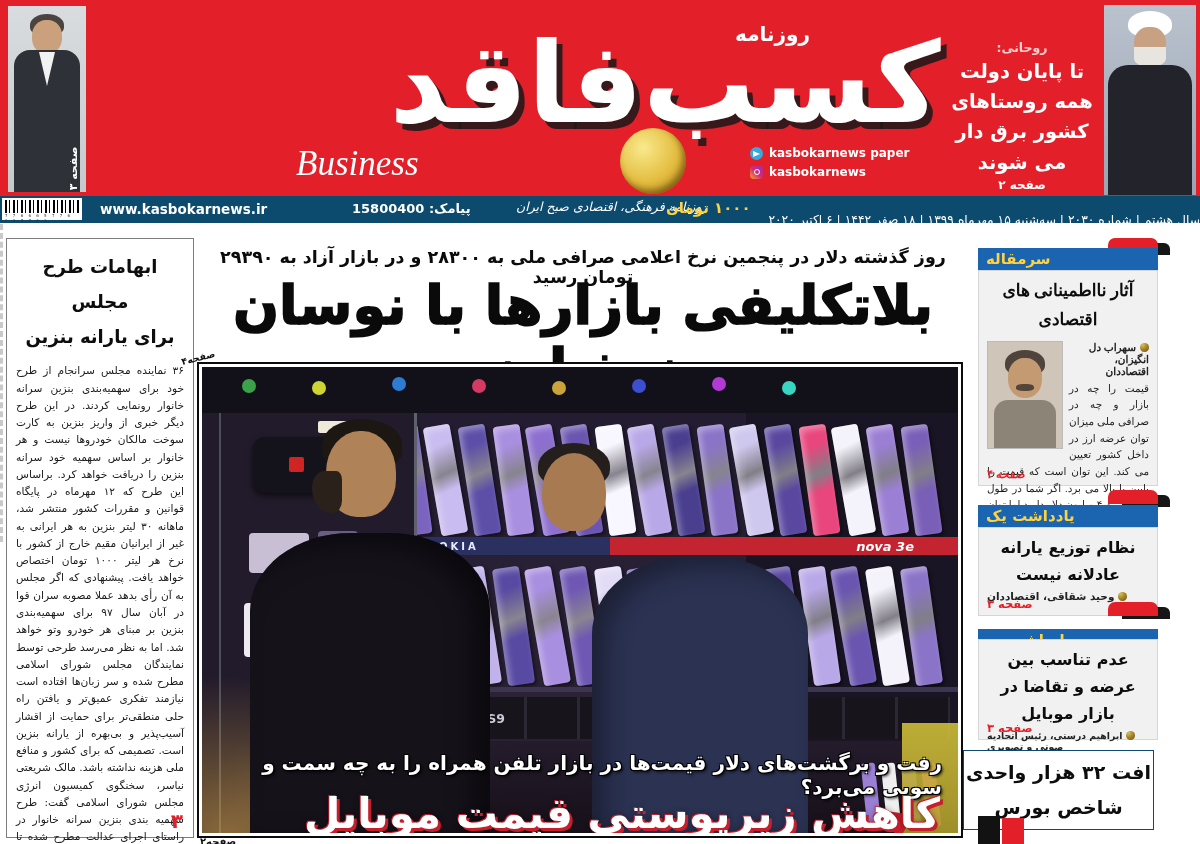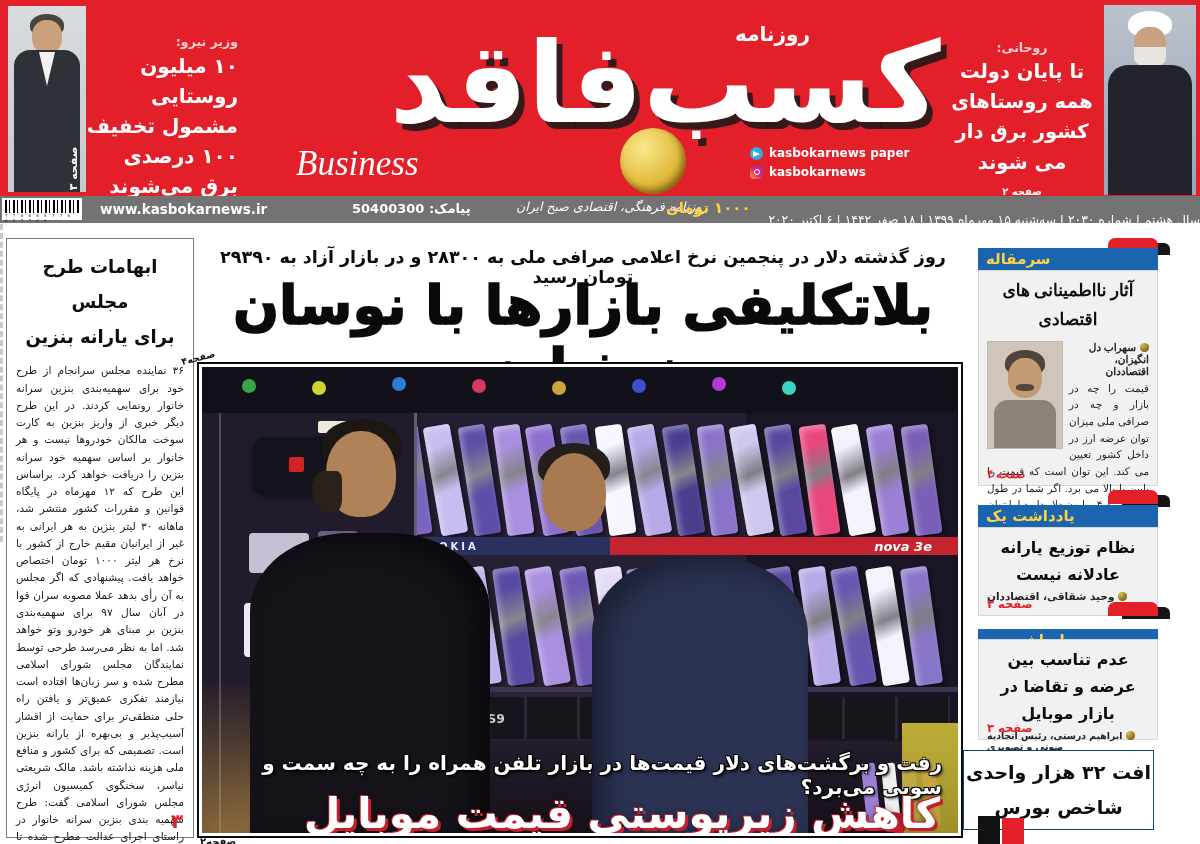--- a/index.html
+++ b/index.html
@@ -30,24 +30,24 @@
   .ic-tg:before{content:"";position:absolute;left:3px;top:4px;border-left:7px solid #fff;border-top:3px solid transparent;border-bottom:3px solid transparent;}
   .ic-ig{width:13px;height:13px;border-radius:4px;background:linear-gradient(45deg,#f5a623,#d62976,#962fbf);display:inline-block;position:relative;}
   .ic-ig:before{content:"";position:absolute;left:3.5px;top:3.5px;width:6px;height:6px;border:1.5px solid #fff;border-radius:50%;box-sizing:border-box;}
   .r-photo{left:1104px;top:5px;width:92px;height:190px;background:linear-gradient(#b9c2cd,#9aa4b2);overflow:hidden;}
   .r-photo .turban{position:absolute;left:24px;top:6px;width:44px;height:26px;background:#fff;border-radius:50% 50% 40% 40%;}
   .r-photo .face2{position:absolute;left:30px;top:22px;width:32px;height:34px;background:#c8a183;border-radius:45%;}
   .r-photo .beard2{position:absolute;left:30px;top:42px;width:32px;height:20px;background:#e8e5e0;border-radius:0 0 45% 45%;}
   .r-photo .robe{position:absolute;left:4px;top:60px;width:84px;height:130px;background:#23242b;border-radius:20px 20px 0 0;}
   .m-head-right{left:948px;top:40px;width:148px;text-align:center;color:#fff;}
   .m-head-right .lines{font-size:19.5px;font-weight:bold;line-height:1.55;white-space:pre-line;margin-top:2px;}
-  .m-head-right .pref{font-size:10px;font-weight:bold;margin-top:8px;}
-
-  
-  .infobar{left:0;top:196px;width:1200px;height:27px;background:#737373;color:#fff;}
+  .m-head-right .pref{font-size:12px;font-weight:bold;}
+
+  
+  .infobar{left:0;top:196px;width:1200px;height:27px;background:#0c4a6e;color:#fff;}
   .barcode{left:2px;top:2px;width:80px;height:22px;background:#fff;padding:2px 3px;box-sizing:border-box;}
   .barcode .bars{width:100%;height:13px;background:repeating-linear-gradient(90deg,#000 0 2px,#fff 2px 4px,#000 4px 5px,#fff 5px 8px);}
   .barcode .nums{font-size:4px;color:#333;letter-spacing:2px;direction:ltr;}
   .ib-url{left:100px;top:5px;font-size:13.5px;font-weight:bold;direction:ltr;}
   .ib-sms{left:352px;top:5px;font-size:13px;font-weight:bold;}
   .ib-slogan{left:516px;top:3px;font-size:12.5px;font-style:italic;font-family:"DejaVu Serif",serif;}
   .ib-price{left:666px;top:3px;font-size:15px;font-weight:bold;color:#ffd23f;}
   .ib-edition{left:768px;top:17px;font-size:12.3px;}
 
   
@@ -69,21 +69,21 @@
   .ph-top{position:absolute;left:0;top:0;width:100%;height:46px;background:#121019;}
   .ph-dots{position:absolute;left:40px;top:12px;width:14px;height:14px;border-radius:50%;background:#3aa34a;
      box-shadow:70px 2px 0 #cfd435,150px -2px 0 #2e7bd4,230px 0 0 #d43a63,310px 2px 0 #caa43a,390px 0 0 #3b4fd0,470px -2px 0 #b13ad4,540px 2px 0 #3ad4c2;}
   .cab{position:absolute;left:0;top:46px;width:72%;height:100%;background:linear-gradient(#241d31,#2b2236 60%,#231a28);}
   .ph-row{position:absolute;display:flex;gap:7px;}
   .row1{right:3%;top:58px;height:110px;}
   .row2{right:3%;top:200px;height:118px;}
   .phone{width:27px;height:100%;border-radius:4px;transform:rotate(-9deg);box-shadow:inset 3px 4px 6px rgba(255,255,255,.35), 2px 3px 4px rgba(0,0,0,.45);}
   .shelf1{position:absolute;right:0;top:170px;width:72%;height:18px;display:flex;direction:ltr;}
   .nokia-strip{width:36%;background:#2a3160;color:#e8ecff;font-size:10px;font-weight:bold;letter-spacing:3px;display:flex;align-items:center;padding-left:14px;box-sizing:border-box;direction:ltr;}
-  .nova-strip{width:64%;background:#c32430;color:#fff;display:flex;align-items:center;justify-content:flex-end;padding-right:26px;box-sizing:border-box;font-size:13px;font-style:italic;font-weight:bold;direction:ltr;}
+  .nova-strip{width:64%;background:#c32430;color:#fff;display:flex;align-items:center;justify-content:flex-end;padding-right:44px;box-sizing:border-box;font-size:13px;font-style:italic;font-weight:bold;direction:ltr;}
   .shelf2{position:absolute;right:0;top:320px;width:72%;height:5px;background:#3d3450;}
   .galaxy{position:absolute;right:1%;top:330px;width:70%;height:42px;direction:ltr;
      background:repeating-linear-gradient(90deg,#17141c 0 50px,#2b2734 50px 53px);display:flex;align-items:center;}
   .galaxy span{color:#cfc9d8;font-size:12.5px;font-weight:bold;margin-left:14px;direction:ltr;}
   .ph-bottom{position:absolute;right:0;top:374px;width:72%;height:92px;background:linear-gradient(#241c2b,#171019);}
   .slab{position:absolute;bottom:6px;width:14px;height:64px;border-radius:3px;transform:rotate(-6deg);}
   .rsec{position:absolute;left:0;top:46px;width:28%;height:100%;background:#221b2b;border-right:3px solid rgba(205,225,235,.35);}
   .rsec .glass{position:absolute;left:8%;top:0;width:2px;height:100%;background:rgba(210,230,240,.25);}
   .speaker{position:absolute;left:24%;top:24px;width:86px;height:56px;background:#14121a;border-radius:12px;box-shadow:0 3px 6px rgba(0,0,0,.6);}
   .speaker:before{content:"";position:absolute;left:36px;top:20px;width:15px;height:15px;background:#d02424;border-radius:2px;}
@@ -139,27 +139,20 @@
 <div class="page">
 
   <div class="abs masthead">
     <div class="abs m-photo">
       <div class="hair"></div>
       <div class="face"></div>
       <div class="suit"></div>
       <div class="shirt"></div>
     </div>
     <div class="abs rot-ref">صفحه ۳</div>
-    <div class="abs m-head-left">
-      <div class="kicker">وزیر نیرو:</div>
-      <div class="lines pre">۱۰ میلیون روستایی
-مشمول تخفیف
-۱۰۰ درصدی
-برق می‌شوند</div>
-    </div>
 
     <div class="abs logo-type">روزنامه</div>
     <div class="abs logo">کسب‌فاقد</div>
     <div class="abs logo-latin">Business</div>
     <div class="abs coin coin-big"></div>
 
     <div class="abs social">
       <div class="row">
         <span class="ic-tg"></span>
         <span>kasbokarnews paper</span>
@@ -185,21 +178,21 @@
       <div class="robe"></div>
     </div>
   </div>
 
   <div class="abs infobar">
     <div class="abs barcode">
       <div class="bars"></div>
       <div class="nums">7 7 6 6 6 5 7 7 6 6 0 7 7 6 6</div>
     </div>
     <div class="abs ib-url">www.kasbokarnews.ir</div>
-    <div class="abs ib-sms">پیامک: 50400300</div>
+    <div class="abs ib-sms">پیامک: 15800400</div>
     <div class="abs ib-slogan">روزنامه فرهنگی، اقتصادی صبح ایران</div>
     <div class="abs ib-price">۱۰۰۰ تومان</div>
     <div class="abs ib-edition">سال هشتم | شماره ۲۰۳۰ | سه‌شنبه ۱۵ مهرماه ۱۳۹۹ | ۱۸ صفر ۱۴۴۲ | ۶ اکتبر ۲۰۲۰ | ۴صفحه</div>
   </div>
 
   <div class="abs edge-marks"></div>
 
   <div class="abs leftcol">
     <div class="t pre">ابهامات طرح مجلس
 برای یارانه بنزین</div>

